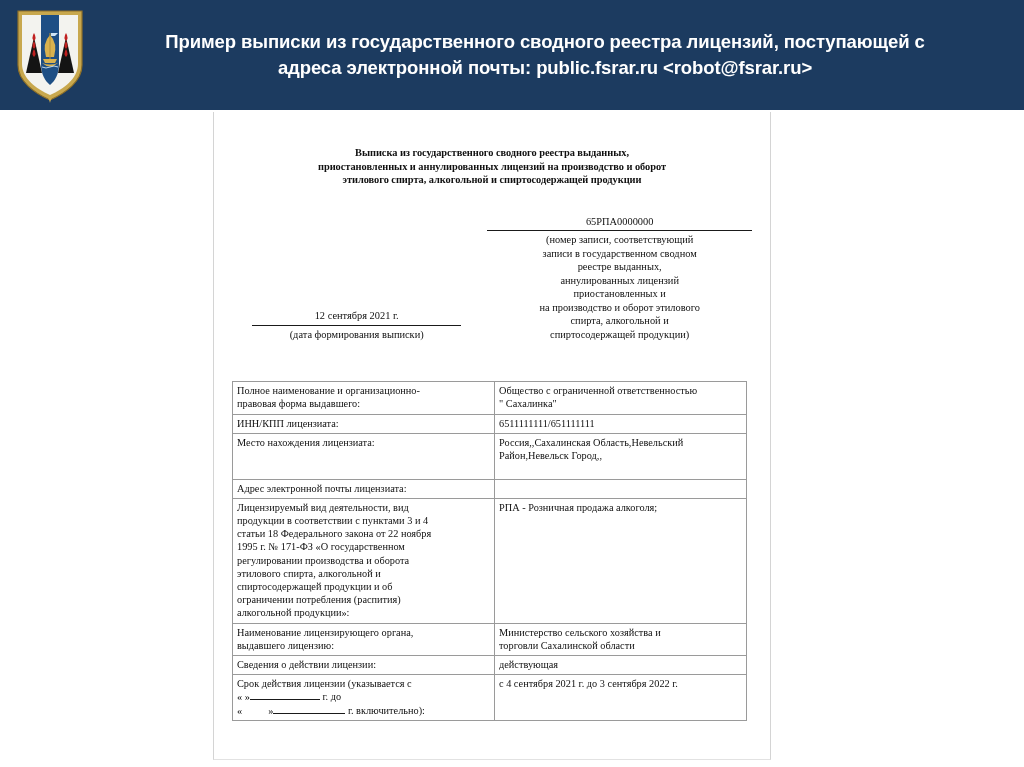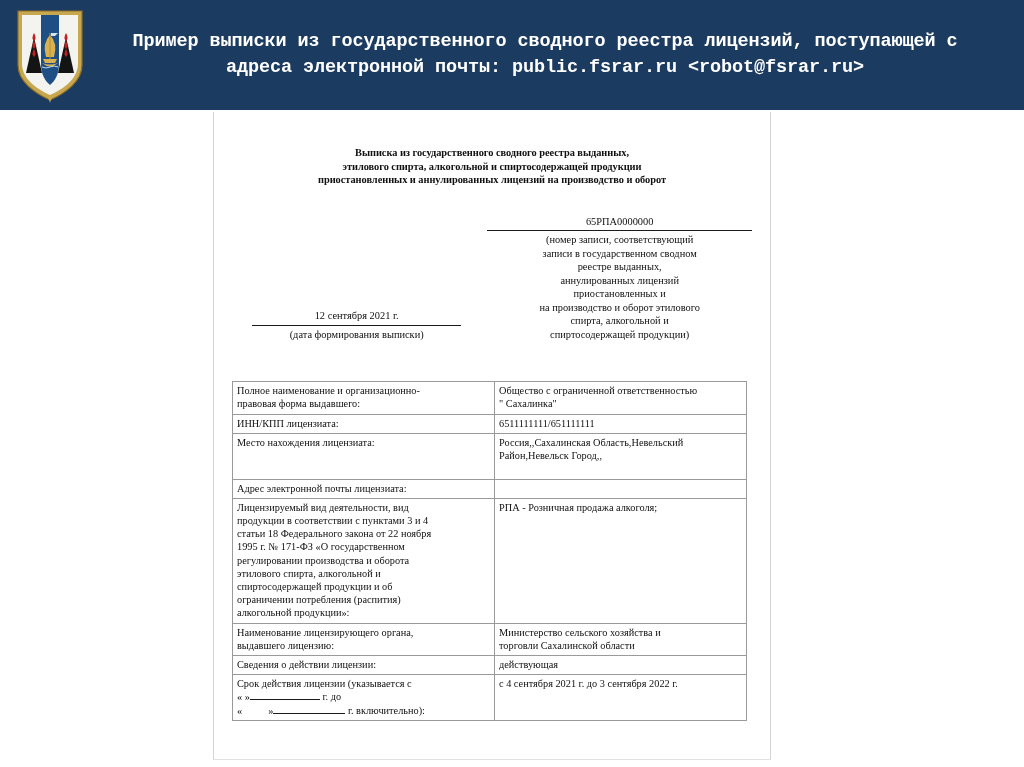--- a/index.html
+++ b/index.html
@@ -31,21 +31,21 @@
     width: 72px;
     height: 96px;
     margin-left: 14px;
     margin-right: 10px;
     flex: 0 0 auto;
     display: block;
   }
   .banner-title {
     flex: 1 1 auto;
     color: #ffffff;
-    font-family: Liberation Mono, monospace;
+    font-family: Liberation Sans, sans-serif;
     font-weight: bold;
     font-size: 18.5px;
     line-height: 26px;
     text-align: center;
     padding-right: 40px;
     padding-left: 10px;
     letter-spacing: -0.1px;
   }
   .banner-title .line { display: block; }
 
@@ -175,22 +175,22 @@
     <span class="line">Пример выписки из государственного сводного реестра лицензий, поступающей с</span>
     <span class="line">адреса электронной почты: public.fsrar.ru &lt;robot@fsrar.ru&gt;</span>
   </div>
 </div>
 
 <div class="page">
   <div class="doc-inner">
 
     <div class="doc-heading">
       <span class="line">Выписка из государственного сводного реестра выданных,</span>
+      <span class="line">приостановленных и аннулированных лицензий на производство и оборот</span>
       <span class="line">этилового спирта, алкогольной и спиртосодержащей продукции</span>
-      <span class="line">приостановленных и аннулированных лицензий на производство и оборот</span>
     </div>
 
     <div class="meta-row">
 
       <div class="meta-col left">
         <span class="meta-value">12 сентября 2021 г.</span>
         <span class="meta-caption">
           <span class="line">(дата формирования выписки)</span>
         </span>
       </div>

